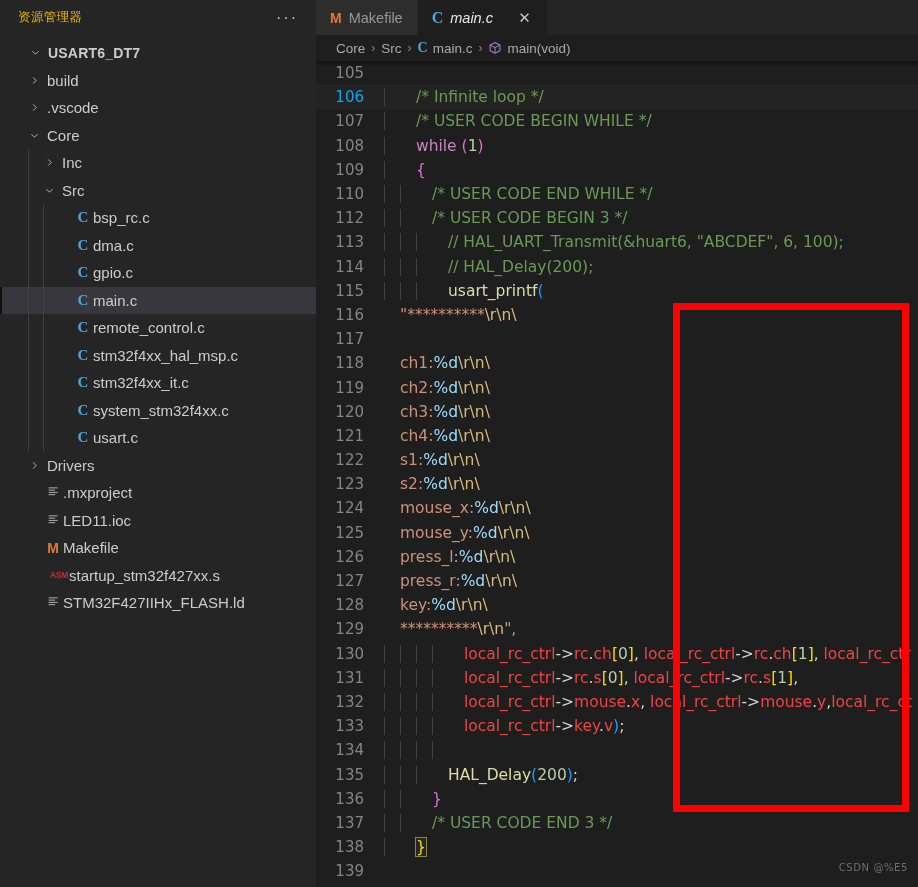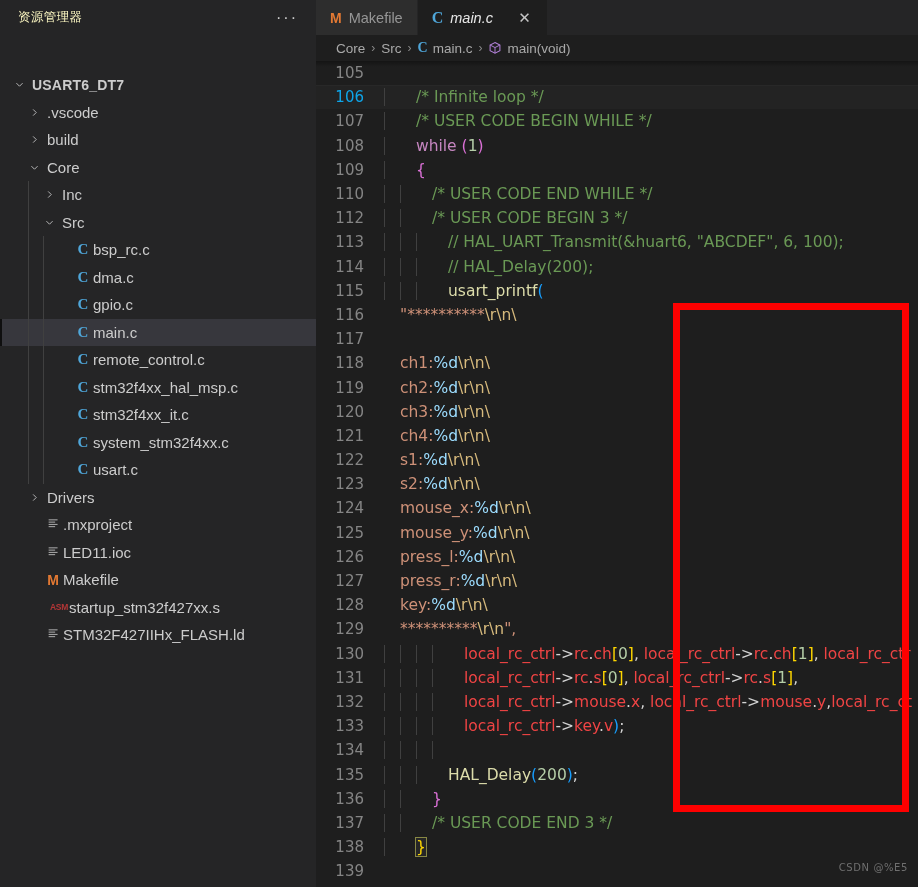--- a/index.html
+++ b/index.html
@@ -17,21 +17,21 @@
     background: #252526;
     display: flex; flex-direction: column;
     flex: 0 0 316px;
     position: relative;
   }
   .sidebar-header {
     height: 35px; display: flex; align-items: center;
     padding: 0 14px 0 18px; justify-content: space-between;
   }
   .sidebar-title {
-    font-size: 12.5px; color: #fef9c3; letter-spacing: .4px;
+    font-size: 12.5px; color: #eab308; letter-spacing: .4px;
     font-family: "DejaVu Sans", "Liberation Sans", sans-serif;
   }
   .sidebar-more {
     color: #cccccc; font-size: 16px; line-height: 8px; letter-spacing: 2px;
     cursor: pointer; padding: 2px 4px;
   }
   .tree { flex: 1; overflow: hidden; padding-top: 4px; }
   .row {
     height: 27.5px; display: flex; align-items: center;
     font-size: 15px; color: #cccccc; white-space: nowrap;
@@ -156,43 +156,43 @@
 <body>
 
 <div class="app">
 
   <div class="sidebar">
     <div class="sidebar-header">
       <span class="sidebar-title">资源管理器</span>
       <span class="sidebar-more">···</span>
     </div>
     <div class="tree" id="tree">
-        <div class="row" style="padding-left: 10px; margin-top: 32px;">
+        <div class="row" style="padding-left: 26px;">
           <span class="chev">
             <svg width="11" height="11" viewBox="0 0 16 16">
               <path d="M3.5 6 L8 10.5 L12.5 6" fill="none" stroke="currentColor" stroke-width="1.3"></path>
             </svg>
           </span>
           <span class="lbl bold" style="margin-left: 4px;">USART6_DT7</span>
         </div>
         <div class="row" style="padding-left: 25px;">
           <span class="chev">
             <svg width="11" height="11" viewBox="0 0 16 16">
               <path d="M6 3.5 L10.5 8 L6 12.5" fill="none" stroke="currentColor" stroke-width="1.3"></path>
             </svg>
           </span>
+          <span class="lbl" style="margin-left: 4px;">build</span>
+        </div>
+        <div class="row" style="padding-left: 25px;">
+          <span class="chev">
+            <svg width="11" height="11" viewBox="0 0 16 16">
+              <path d="M6 3.5 L10.5 8 L6 12.5" fill="none" stroke="currentColor" stroke-width="1.3"></path>
+            </svg>
+          </span>
           <span class="lbl" style="margin-left: 4px;">.vscode</span>
-        </div>
-        <div class="row" style="padding-left: 25px;">
-          <span class="chev">
-            <svg width="11" height="11" viewBox="0 0 16 16">
-              <path d="M6 3.5 L10.5 8 L6 12.5" fill="none" stroke="currentColor" stroke-width="1.3"></path>
-            </svg>
-          </span>
-          <span class="lbl" style="margin-left: 4px;">build</span>
         </div>
         <div class="row" style="padding-left: 25px;">
           <span class="chev">
             <svg width="11" height="11" viewBox="0 0 16 16">
               <path d="M3.5 6 L8 10.5 L12.5 6" fill="none" stroke="currentColor" stroke-width="1.3"></path>
             </svg>
           </span>
           <span class="lbl" style="margin-left: 4px;">Core</span>
         </div>
         <div class="row" style="padding-left: 40px;">

